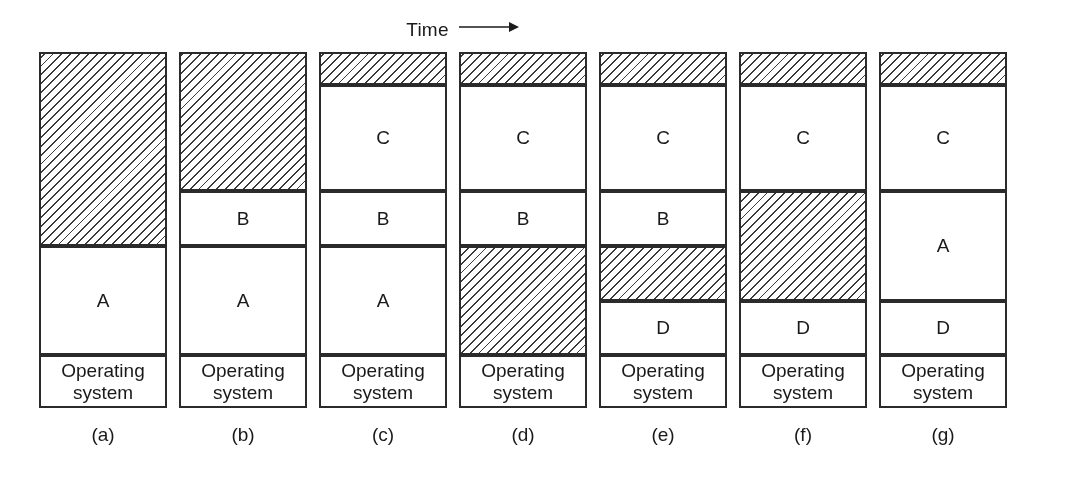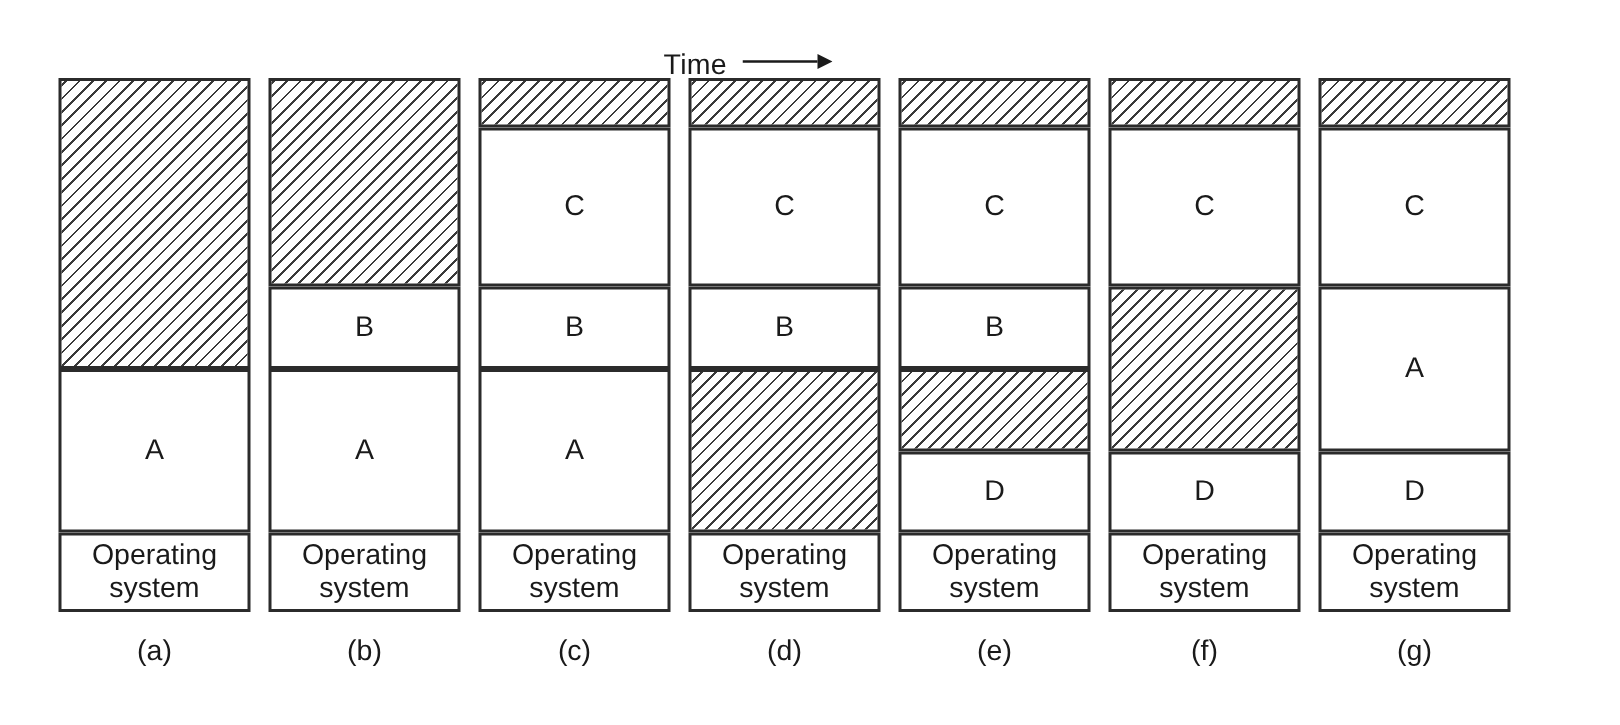--- a/index.html
+++ b/index.html
@@ -13,28 +13,27 @@
     position: relative;
     font-family: "Liberation Sans", sans-serif;
     color: #1a1a1a;
     overflow: hidden;
   }
 
   
   #time-header {
     position: absolute;
     left: 0;
-    top: 28px;
+    top: 14px;
     width: 925px;
     height: 30px;
     display: flex;
     align-items: center;
     justify-content: center;
     gap: 10px;
-    margin-left: 36px;
   }
   #time-header .time-label {
     font-size: 19px;
     letter-spacing: 0.2px;
     color: #1a1a1a;
     line-height: 1;
   }
   #time-header .time-arrow {
     display: block;
   }

